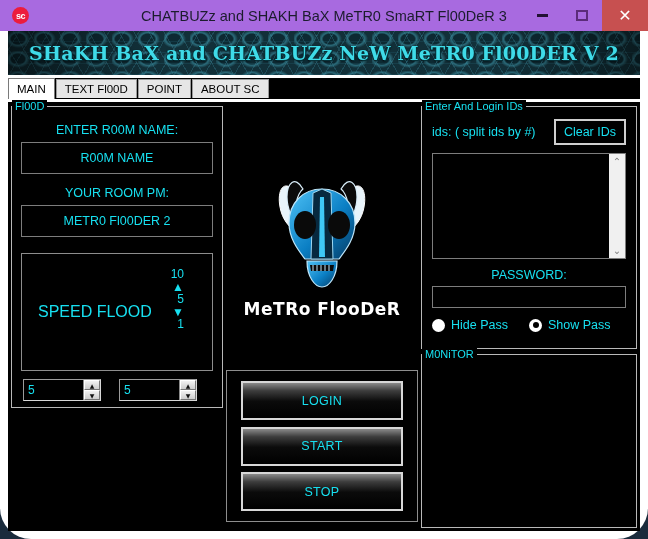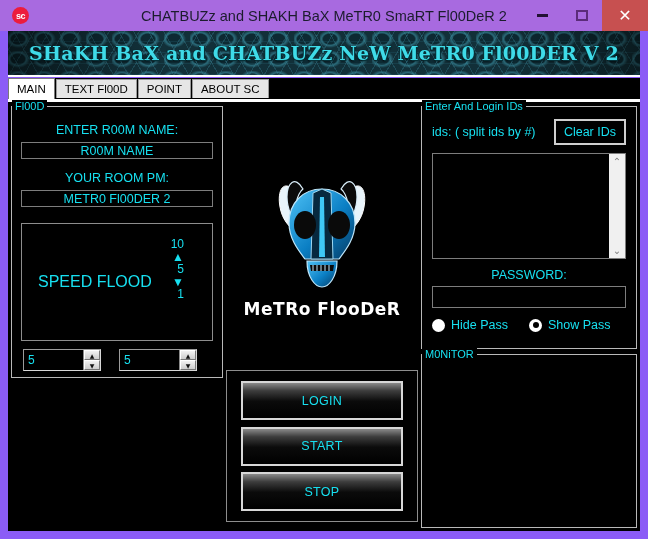--- a/index.html
+++ b/index.html
@@ -4,22 +4,22 @@
 <style>
   * { box-sizing: border-box; margin: 0; padding: 0; }
   html, body {
     width: 648px; height: 539px;
     overflow: hidden;
     font-family: "Liberation Sans", sans-serif;
     background: #1a2b3c;
   }
   #window {
     position: absolute; inset: 0;
-    background: #8b5cf6;
-    display: flex; flex-direction: column;
+    background: #ffffff;
+    display: flex; flex-direction: column; border-radius: 31px;
   }
 
   
   #titlebar {
     height: 31px; flex: 0 0 31px;
     display: flex; align-items: center;
     background: #a86ae0;
     position: relative;
   }
   #app-icon {
@@ -125,21 +125,21 @@
   .panel-plain { border: 1px solid #8d8d8d; background: #000; }
 
   
   #col-left { width: 212px; flex: 0 0 212px; display: flex; flex-direction: column; gap: 0; }
   #grp-flood { flex: 0 0 258px; padding: 12px 9px 6px 9px; }
   .fld-label {
     text-align: center; color: #17e0f0; font-size: 12.5px;
     margin: 4px 0 5px 0;
   }
   .txtbox {
-    height: 17px; border: 1px solid #7d7d7d; background: #000;
+    height: 32px; border: 1px solid #7d7d7d; background: #000;
     color: #17e0f0; font-size: 12.5px;
     display: flex; align-items: center; justify-content: center;
   }
   #speed-panel {
     margin-top: 16px; height: 118px;
     border: 1px solid #8d8d8d; position: relative;
     display: flex; align-items: center;
   }
   #speed-label {
     color: #17e0f0; font-size: 16px; margin-left: 16px;
@@ -238,21 +238,21 @@
   .radio .dot-sel i { width: 6px; height: 6px; border-radius: 50%; background: #000; display: block; }
   #grp-monitor { flex: 1 1 auto; padding: 10px; }
 </style>
 </head>
 <body>
 
 <div id="window">
 
   <div id="titlebar">
     <div id="app-icon">sc</div>
-    <div id="title-text">CHATBUZz and SHAKH BaX MeTR0 SmaRT Fl00DeR 2</div>
+    <div id="title-text">CHATBUZz and SHAKH BaX MeTR0 SmaRT Fl00DeR 3</div>
     <div id="win-controls">
       <div class="win-btn">
           <span class="bar"></span>
         </div>
       <div class="win-btn">
           <span class="sq"></span>
         </div>
       <div class="win-btn" id="close-btn">✕</div>
     </div>
   </div>

